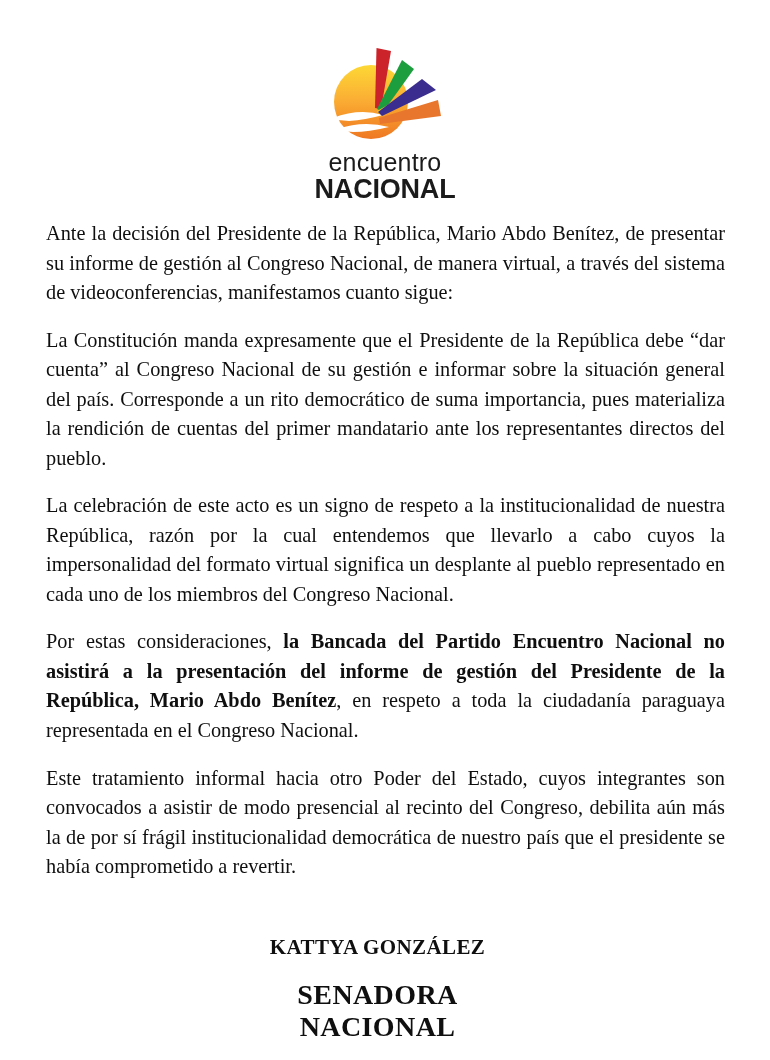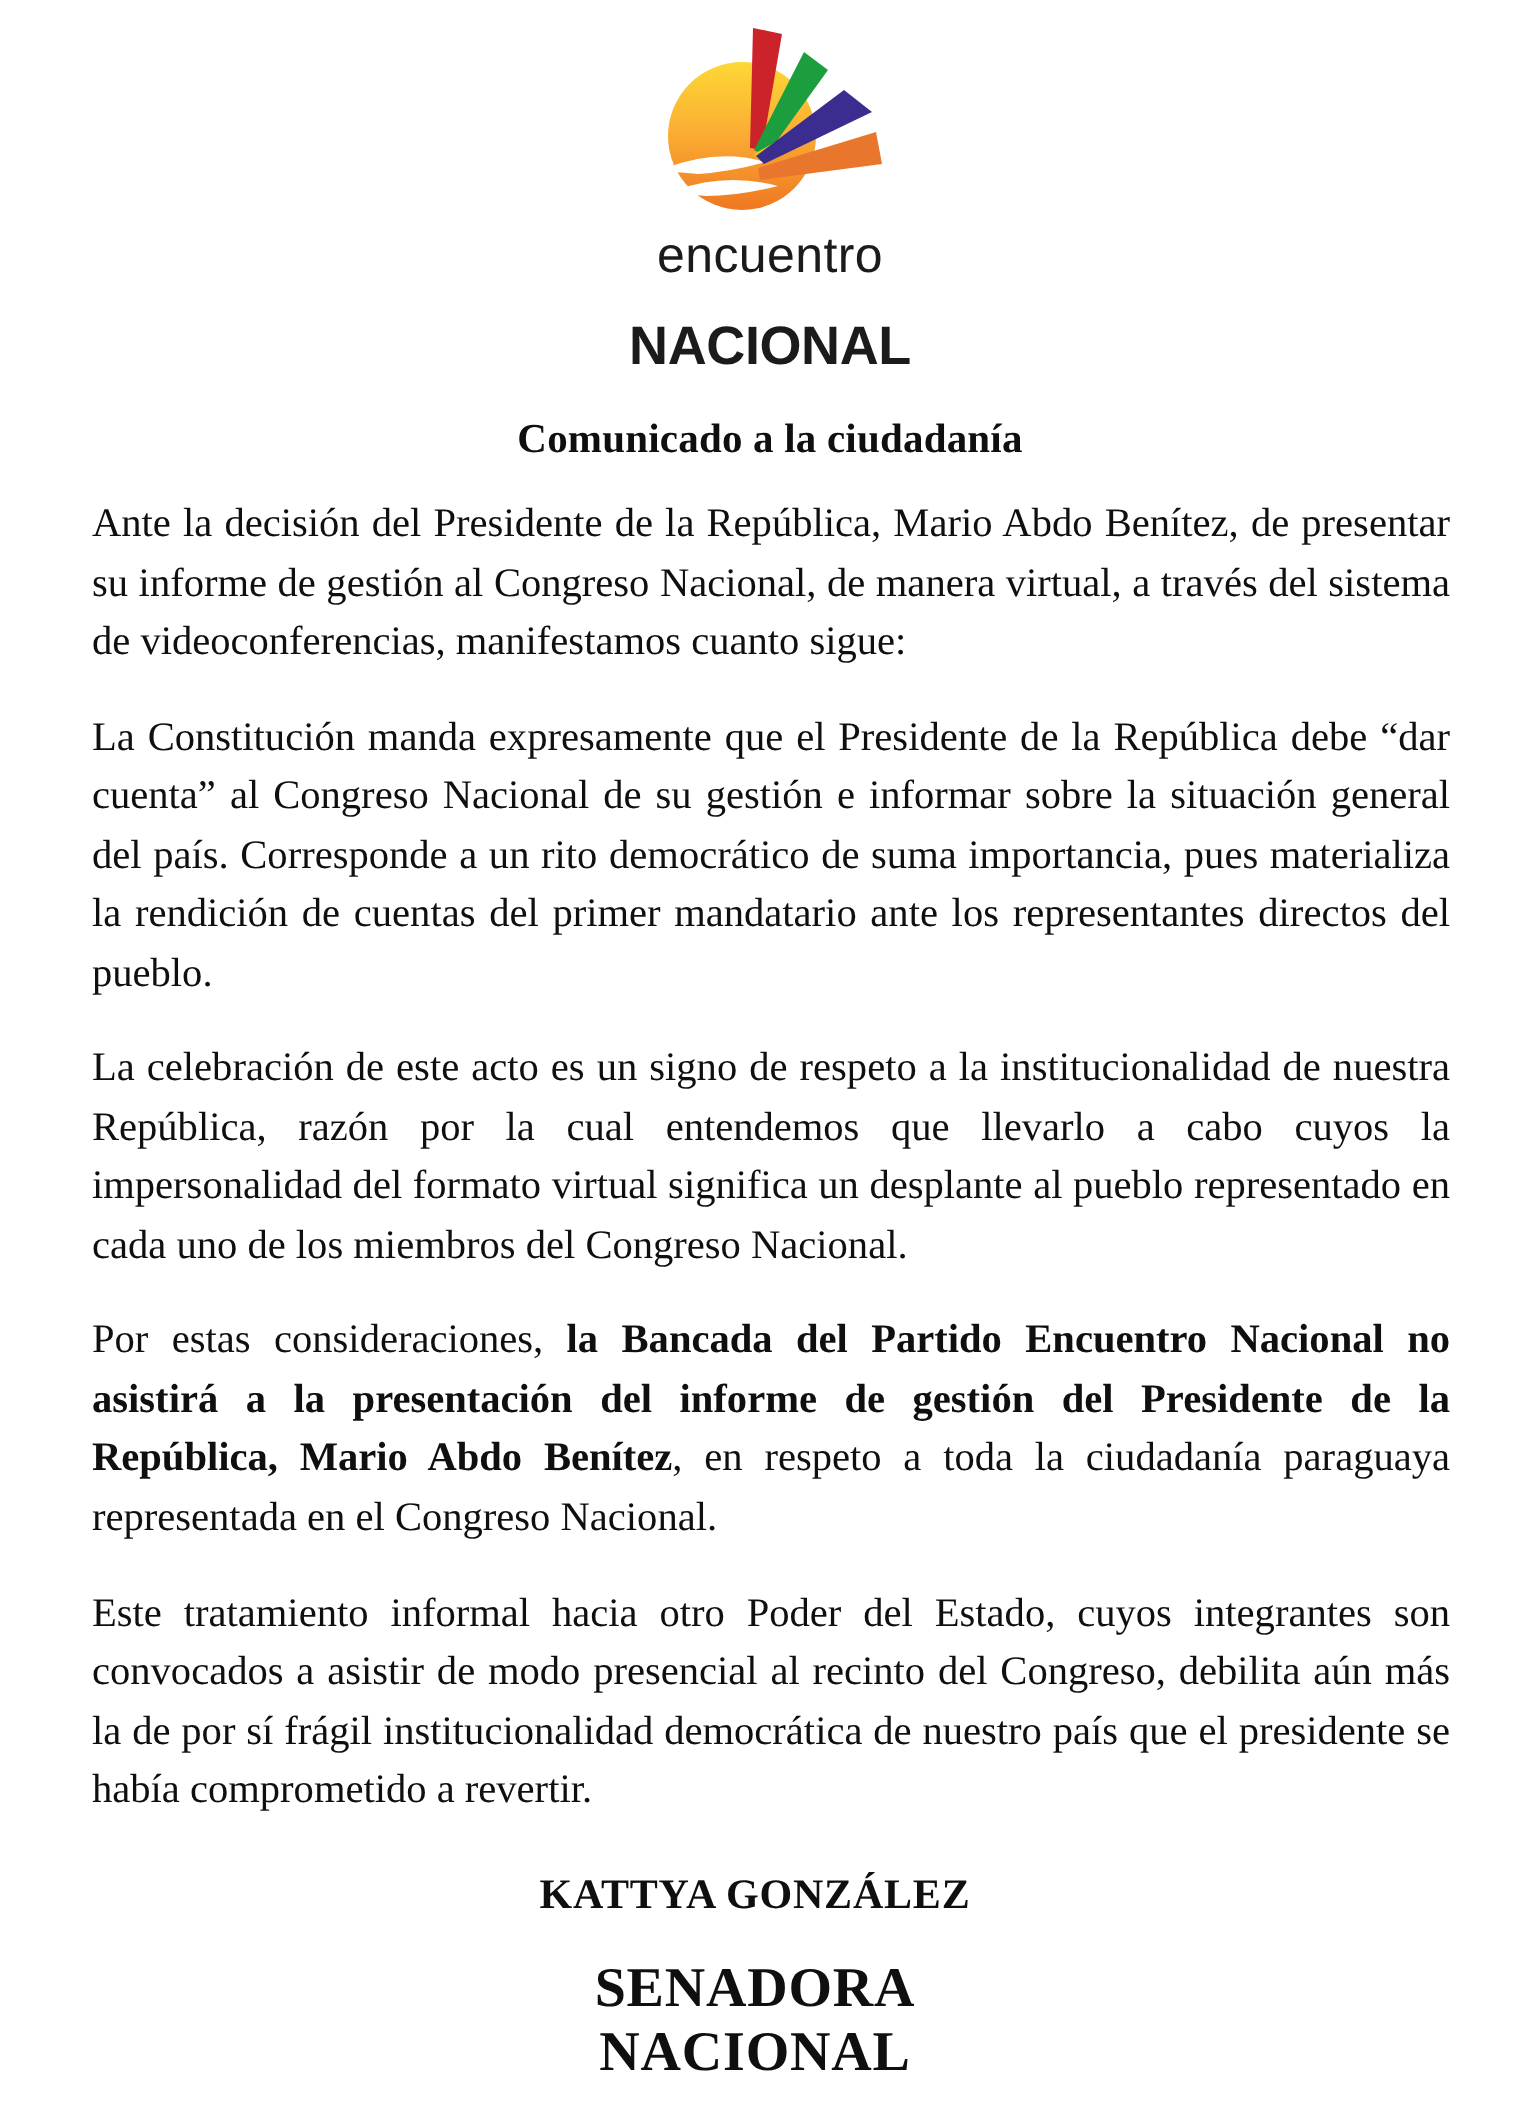--- a/index.html
+++ b/index.html
@@ -21,20 +21,21 @@
     position: relative;
     width: 770px;
     height: 1060px;
     background: #ffffff;
     box-sizing: border-box;
   }
 
   
   .logo-block {
     width: 100%;
+    padding-top: 34px;
     display: flex;
     flex-direction: column;
     align-items: center;
     justify-content: center;
   }
   .logo-mark {
     width: 132px;
     height: 112px;
     display: block;
   }
@@ -49,21 +50,21 @@
     display: block;
     font-size: 25px;
     font-weight: 400;
     letter-spacing: 0.2px;
   }
   .logo-word-bottom {
     display: block;
     font-size: 27px;
     font-weight: 800;
     letter-spacing: -0.2px;
-    margin-top: 19px;
+    margin-top: 1px;
   }
 
   
   .doc-title {
     margin: 22px 0 0 0;
     text-align: center;
     font-size: 20.5px;
     font-weight: 700;
     letter-spacing: 0.1px;
   }
@@ -145,21 +146,20 @@
       </g>
     </svg>
 
     <div class="logo-wordmark">
       <span class="logo-word-top">encuentro</span>
       <span class="logo-word-bottom">NACIONAL</span>
     </div>
 
   </div>
 
-  <h1 class="doc-title">Comunicado a la ciudadanía</h1>
 
   <div class="body-copy">
     <p class="para"><span>Ante la decisión del Presidente de la República, Mario Abdo Benítez, de presentar su informe de gestión al Congreso Nacional, de manera virtual, a través del sistema de videoconferencias, manifestamos cuanto sigue:</span></p>
     <p class="para"><span>La Constitución manda expresamente que el Presidente de la República debe “dar cuenta” al Congreso Nacional de su gestión e informar sobre la situación general del país. Corresponde a un rito democrático de suma importancia, pues materializa la rendición de cuentas del primer mandatario ante los representantes directos del pueblo.</span></p>
     <p class="para"><span>La celebración de este acto es un signo de respeto a la institucionalidad de nuestra República, razón por la cual entendemos que  llevarlo a cabo cuyos la impersonalidad del formato virtual significa un desplante al pueblo representado en cada uno de los miembros del Congreso Nacional.</span></p>
     <p class="para"><span>Por estas consideraciones, </span><b>la Bancada del Partido Encuentro Nacional no asistirá a la presentación del informe de gestión del Presidente de la República, Mario Abdo Benítez</b><span>, en respeto a toda la ciudadanía paraguaya representada en el Congreso Nacional.</span></p>
     <p class="para"><span>Este tratamiento informal hacia otro Poder del Estado, cuyos integrantes son convocados a asistir de modo presencial al recinto del Congreso, debilita aún más la de por sí frágil institucionalidad democrática de nuestro país que el presidente se había comprometido a revertir.</span></p>
   </div>
 
   <div class="signatures">

